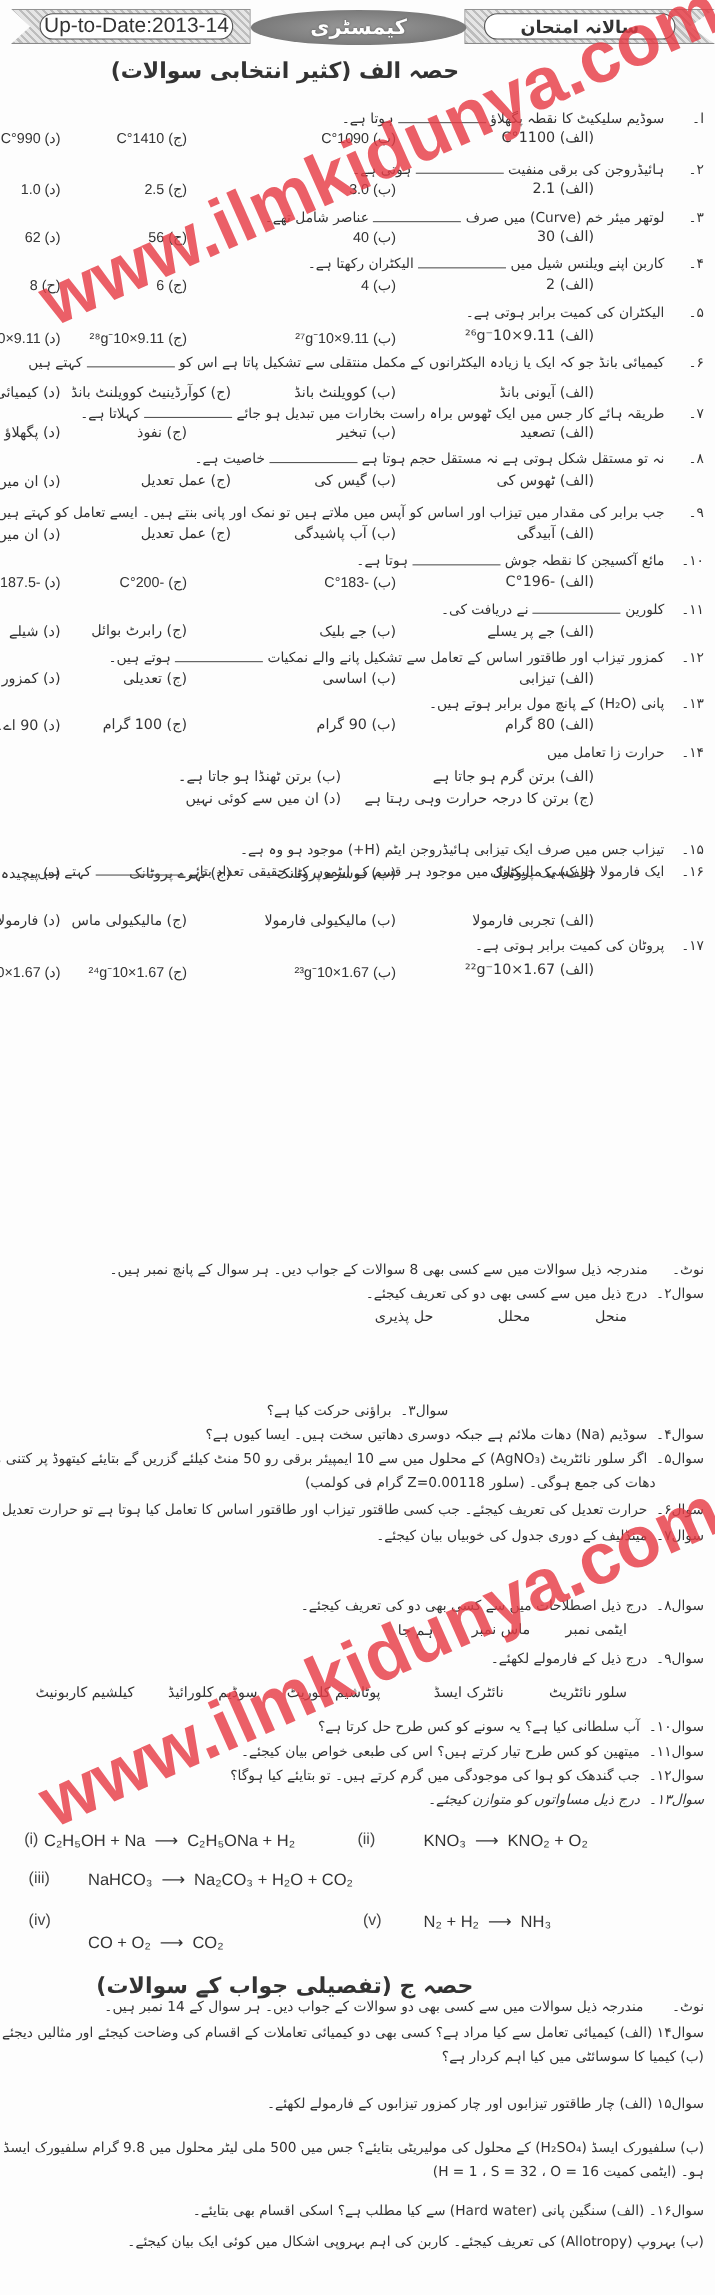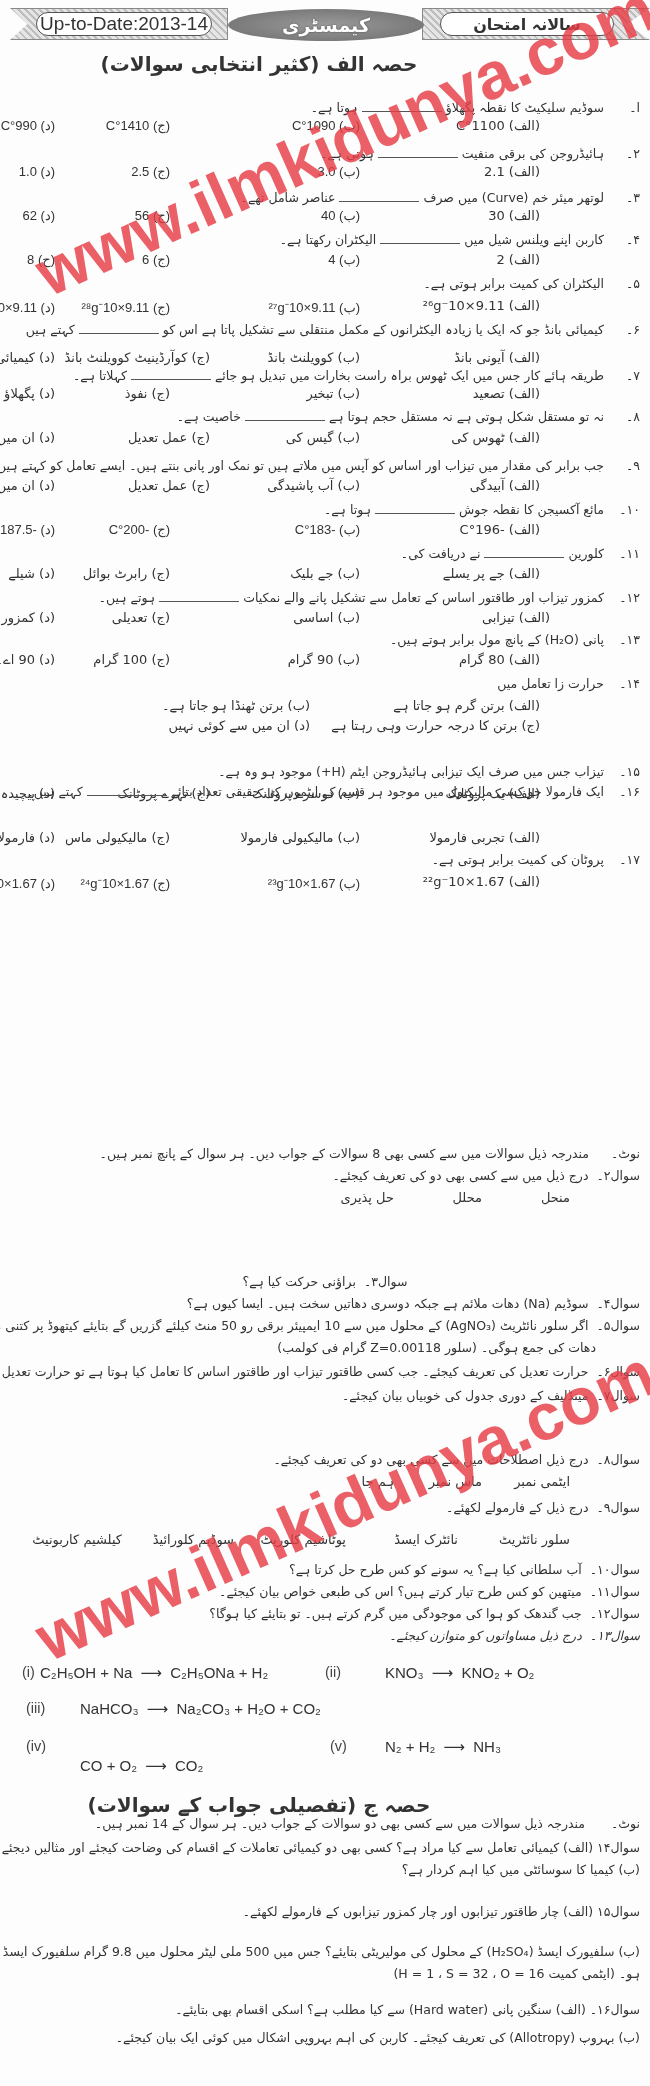--- a/index.html
+++ b/index.html
@@ -166,21 +166,21 @@
       </div>
       <div class="line" style="top: 546px;"><span class="num">۱۱۔</span><span>کلورین</span><span class="blank"></span><span>نے دریافت کی۔</span></div>
       <div class="opts" style="top: 566px;">
         <span style="right: 70px;">(الف) جے پر یسلے</span>
         <span style="right: 250px;">(ب) جے بلیک</span>
         <span style="right: 440px;">(ج) رابرٹ بوائل</span>
         <span style="right: 555px;">(د) شیلے</span>
       </div>
       <div class="line" style="top: 590px;"><span class="num">۱۲۔</span><span>کمزور تیزاب اور طاقتور اساس کے تعامل سے تشکیل پانے والے نمکیات</span><span class="blank"></span><span>ہوتے ہیں۔</span></div>
       <div class="opts" style="top: 610px;">
-        <span style="right: 60px; margin-left: 18px;">(الف) تیزابی</span>
+        <span style="right: 70px; margin-left: 18px;">(الف) تیزابی</span>
         <span style="right: 250px;">(ب) اساسی</span>
         <span style="right: 440px;">(ج) تعدیلی</span>
         <span style="right: 555px;">(د) کمزور</span>
       </div>
       <div class="line" style="top: 632px;"><span class="num">۱۳۔</span><span>پانی (H₂O) کے پانچ مول برابر ہوتے ہیں۔</span></div>
       <div class="opts" style="top: 652px;">
         <span style="right: 70px;">(الف) 80 گرام</span>
         <span style="right: 250px;">(ب) 90 گرام</span>
         <span style="right: 440px;">(ج) 100 گرام</span>
         <span style="right: 555px;">(د) 90 اے۔ایم۔یو</span>

